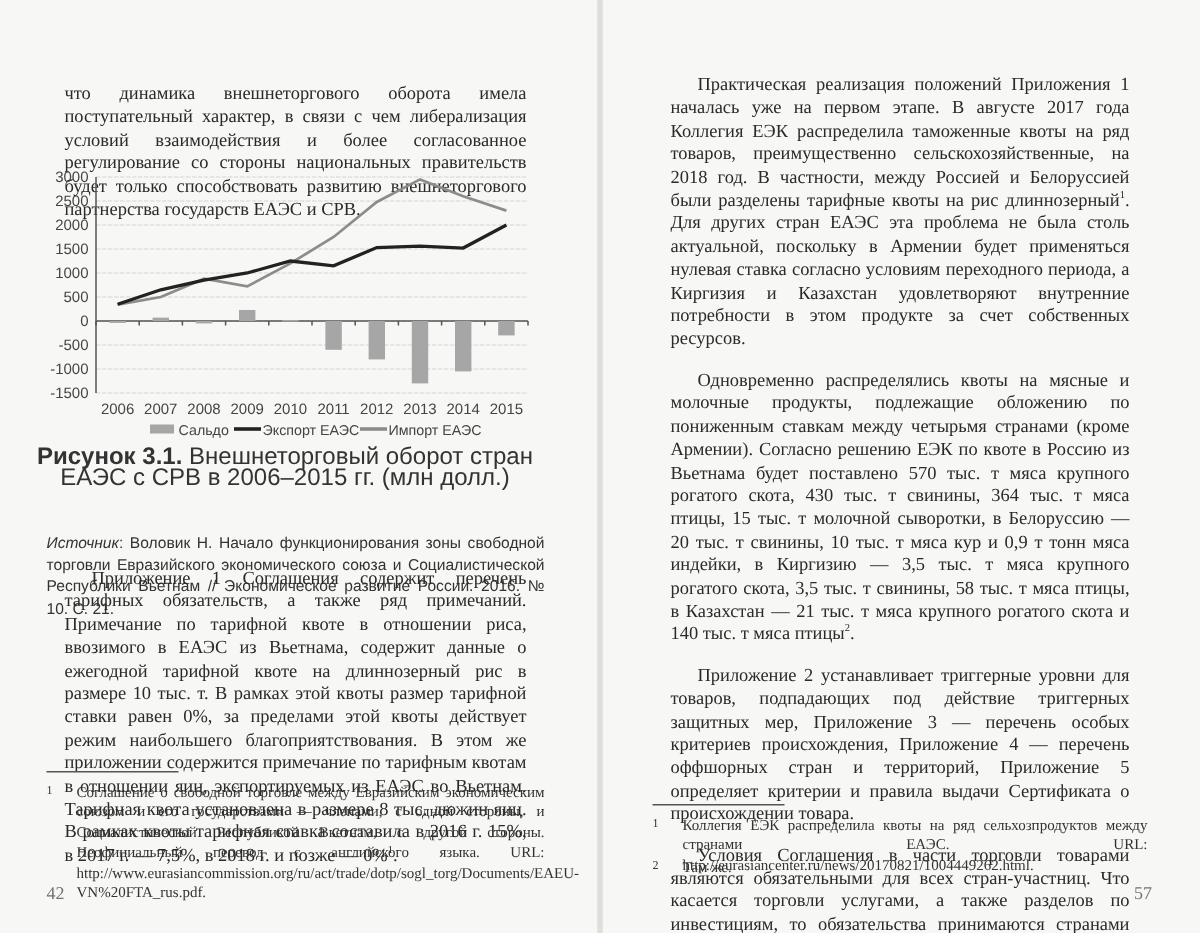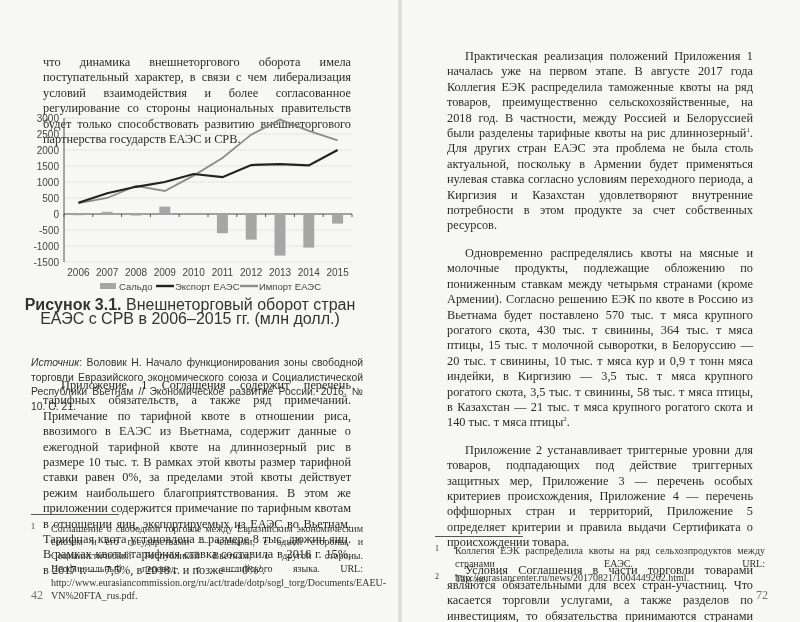--- a/index.html
+++ b/index.html
@@ -138,14 +138,14 @@
   <div class="fnrule" style="left:33px; top:536px;"></div>
   <div class="fn" style="left:53px; top:544px; width:310px;">
     <span class="num">1</span>
     <span>Коллегия ЕЭК распределила квоты на ряд сельхозпродуктов между странами ЕАЭС. URL: http://eurasiancenter.ru/news/20170821/1004449262.html.</span>
   </div>
   <div class="fn" style="left:53px; top:572px; width:310px;">
     <span class="num">2</span>
     <span>Там же.</span>
   </div>
 
-  <div class="pnum" style="left:354px;">72</div>
+  <div class="pnum" style="left:354px;">57</div>
 </div>
 
 </body></html>

